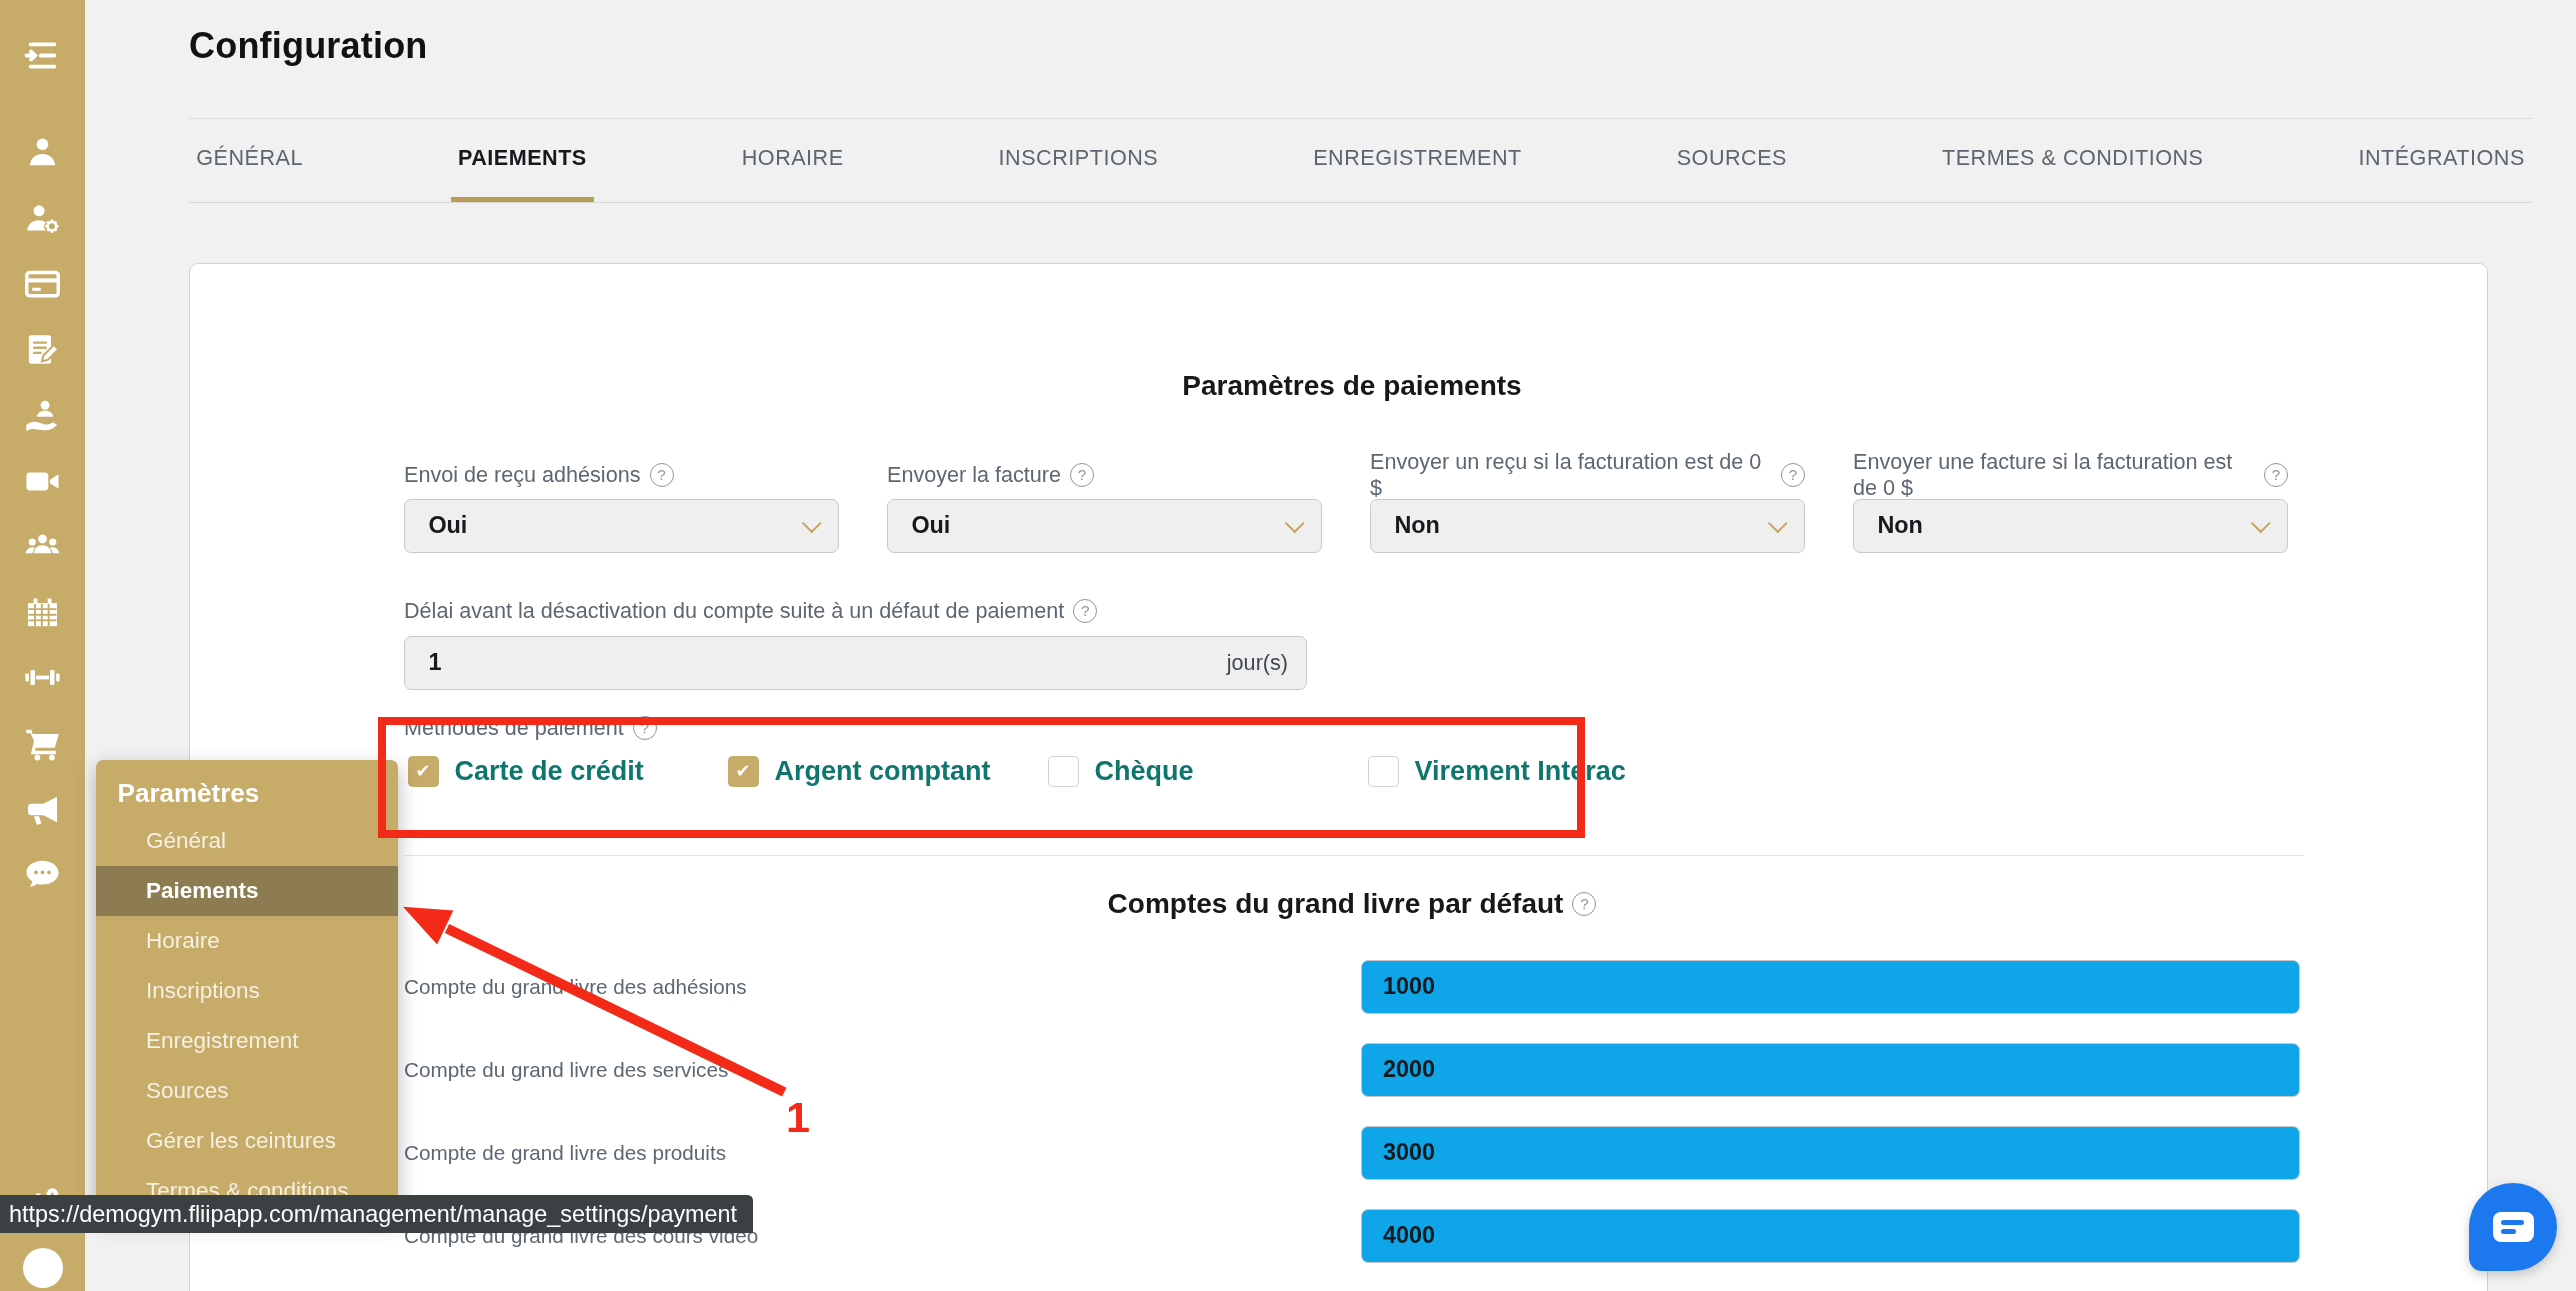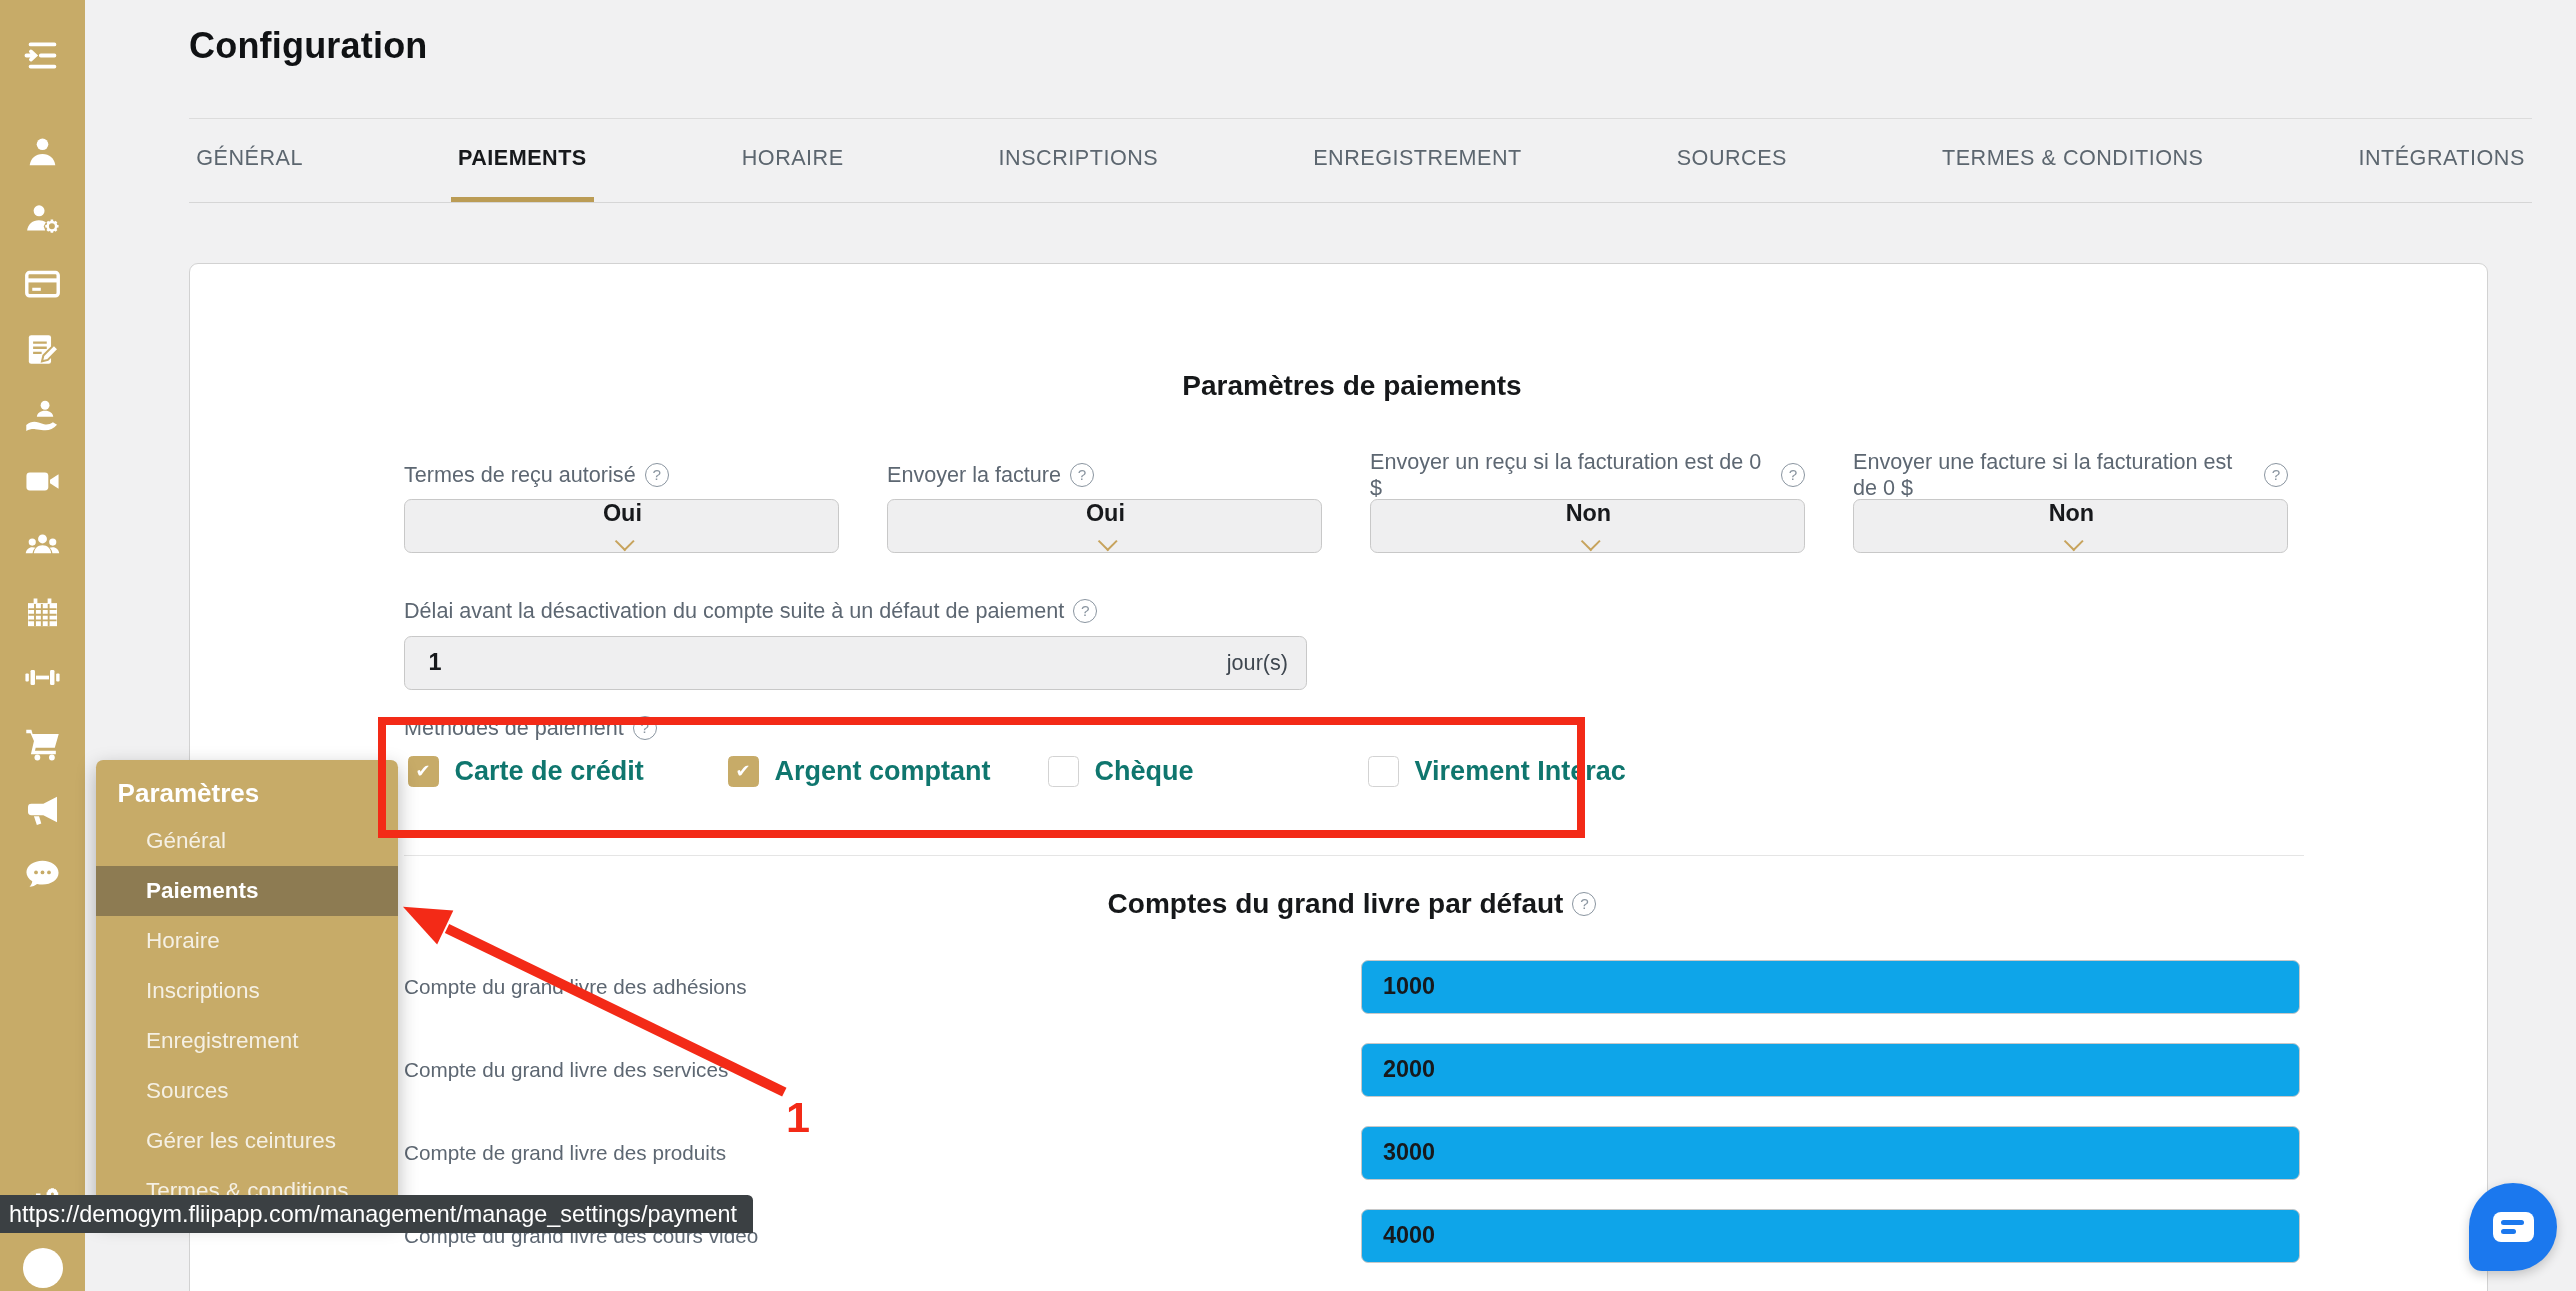--- a/index.html
+++ b/index.html
@@ -67,21 +67,21 @@
   }
 
   .row-selects {
     margin-top:59px;
     display:grid; grid-template-columns:repeat(4,435px); column-gap:48px;
   }
   .selectbox {
     margin-top:10.8px; height:54px; background:#efeff0;
     border:0.9px solid #c8c8c8; border-radius:7.2px;
     display:flex; align-items:center; justify-content:space-between;
-    padding:0 21.6px 0 23.4px; cursor:pointer;flex-direction:column;
+    padding:0 21.6px 0 23.4px; cursor:pointer;
   }
   .selectbox .val { font-size:23.4px; font-weight:bold; color:#17191c; }
   .chev {
     width:14.4px; height:14.4px; border-right:2.7px solid #c7a35c; border-bottom:2.7px solid #c7a35c;
     transform:rotate(45deg) translateY(-3.6px);
   }
 
   .row-delay { margin-top:45px; width:903px; }
   .inputbox {
     margin-top:10.8px; height:54px; background:#efeff0;
@@ -306,21 +306,21 @@
   <section class="card">
     <div class="card-inner">
 
       <h2 class="section-title">
         <span>Paramètres de paiements</span>
       </h2>
 
       <div class="row-selects">
         <div class="field">
           <div class="field-label">
-            <span>Termes de reçu autorisé</span>
+            <span>Envoi de reçu adhésions</span>
             <span class="help">?</span>
           </div>
           <div class="selectbox">
             <span class="val">Oui</span>
             <span class="chev"></span>
           </div>
         </div>
         <div class="field">
           <div class="field-label">
             <span>Envoyer la facture</span>

